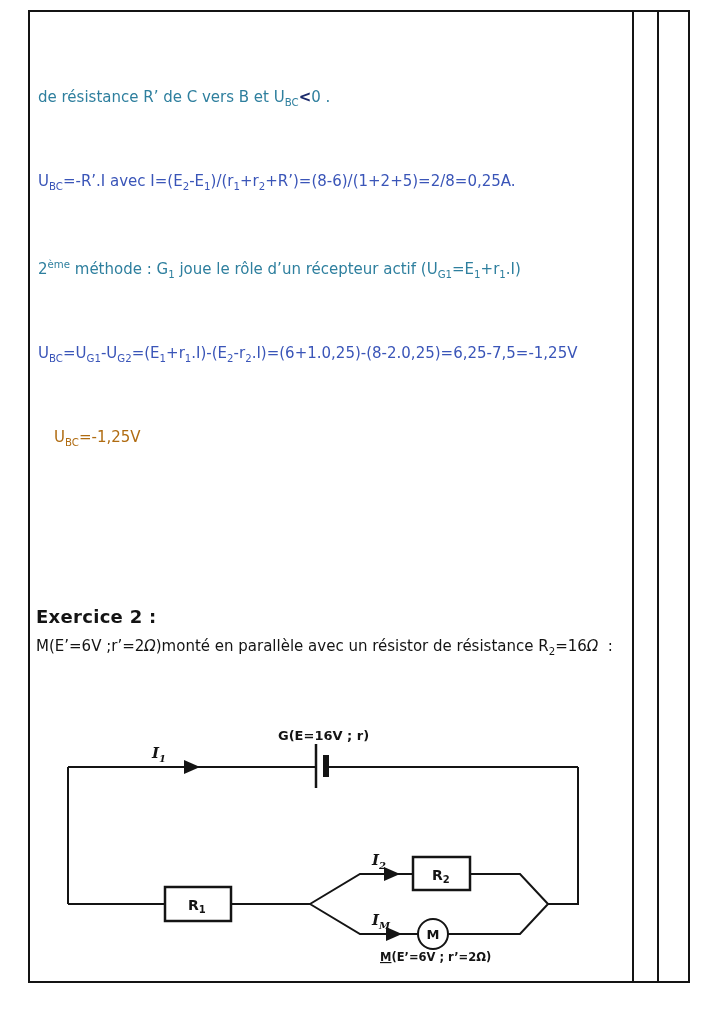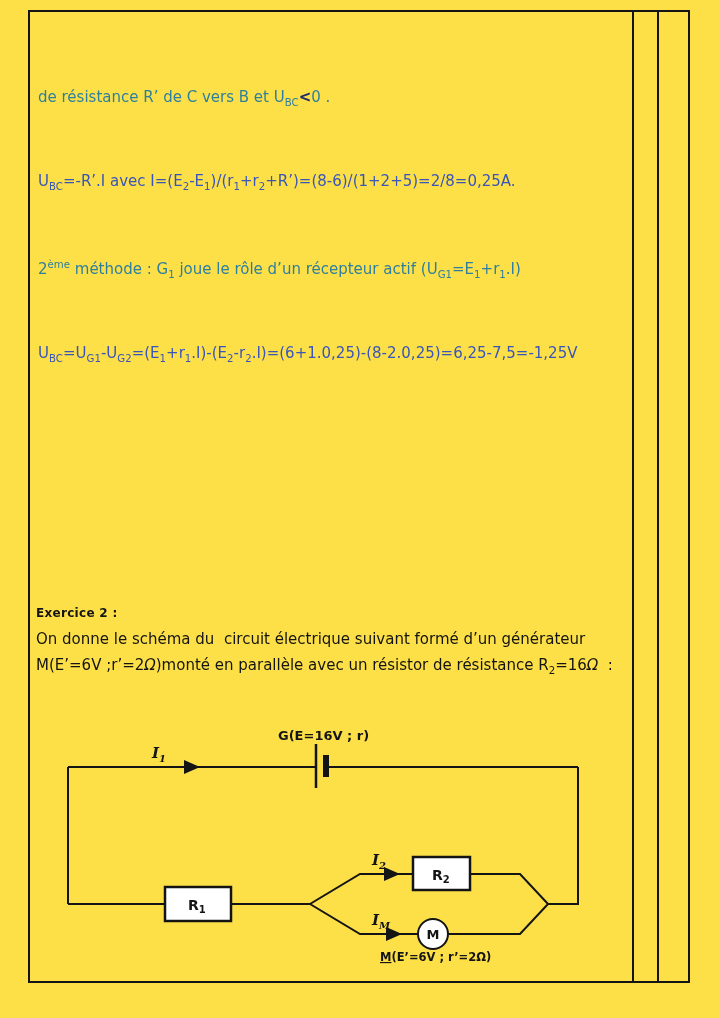--- a/index.html
+++ b/index.html
@@ -1,38 +1,38 @@
 <!DOCTYPE html>
 <html><head>
 <meta charset="utf-8">
 <style>
   html,body{margin:0;padding:0;background:#e8e8e8;}
   .page{
-    position:relative;width:720px;height:1018px;background:#fde047;
+    position:relative;width:720px;height:1018px;background:#ffffff;
     font-family:"DejaVu Sans",sans-serif;overflow:hidden;margin:0 auto;
   }
   .border-box{
     position:absolute;left:28px;top:10px;width:662px;height:973px;
     border:2px solid #141414;box-sizing:border-box;
   }
   .vline{position:absolute;top:10px;height:973px;width:2px;background:#141414;}
   .vline1{left:632px;}
   .vline2{left:657px;}
 
   .solution{
     position:absolute;left:38px;top:32px;width:585px;
     font-size:15px;line-height:26px;white-space:pre-wrap;
   }
   .sol-line{min-height:26px;}
   .sol-line.indent{padding-left:16px;}
   sub{font-size:0.68em;}
   sup{font-size:0.68em;}
 
   .exercise{position:absolute;left:36px;top:606px;width:592px;color:#141414;}
-  .ex-title{font-weight:bold;font-size:12px;margin-bottom:6px;letter-spacing:0.3px;}
+  .ex-title{font-weight:bold;font-size:18px;margin-bottom:6px;letter-spacing:0.3px;}
   .ex-line{font-size:15px;line-height:26px;white-space:pre-wrap;}
 
   .circuit{position:absolute;left:28px;top:724px;}
   .wire{stroke:#141414;stroke-width:2;fill:none;}
   .thick{stroke:#141414;fill:none;}
   .comp{fill:#ffffff;stroke:#141414;}
   .svgtext{fill:#141414;font-family:"DejaVu Sans",sans-serif;}
   .ilabel{fill:#141414;font-family:"DejaVu Serif",serif;font-style:italic;font-weight:bold;}
 </style>
 </head>
@@ -42,25 +42,25 @@
 
   <div class="border-box"></div>
   <div class="vline vline1"></div>
   <div class="vline vline2"></div>
 
   <div class="solution">
     <div class="sol-line"><span style="color: rgb(46, 127, 158);">de résistance R’ de C vers B et U</span><sub style="color: rgb(46, 127, 158);">BC</sub><span style="color: rgb(27, 42, 107); font-weight: bold;">&lt;</span><span style="color: rgb(46, 127, 158);">0 .</span></div>
     <div class="sol-line"><span style="color: rgb(58, 85, 184);">U</span><sub style="color: rgb(58, 85, 184);">BC</sub><span style="color: rgb(58, 85, 184);">=-R’.I avec I=(E</span><sub style="color: rgb(58, 85, 184);">2</sub><span style="color: rgb(58, 85, 184);">-E</span><sub style="color: rgb(58, 85, 184);">1</sub><span style="color: rgb(58, 85, 184);">)/(r</span><sub style="color: rgb(58, 85, 184);">1</sub><span style="color: rgb(58, 85, 184);">+r</span><sub style="color: rgb(58, 85, 184);">2</sub><span style="color: rgb(58, 85, 184);">+R’)=(8-6)/(1+2+5)=2/8=0,25A.</span></div>
     <div class="sol-line"><span style="color: rgb(46, 127, 158);">2</span><sup style="color: rgb(46, 127, 158);">ème</sup><span style="color: rgb(46, 127, 158);"> méthode : G</span><sub style="color: rgb(46, 127, 158);">1</sub><span style="color: rgb(46, 127, 158);"> joue le rôle d’un récepteur actif (U</span><sub style="color: rgb(46, 127, 158);">G1</sub><span style="color: rgb(46, 127, 158);">=E</span><sub style="color: rgb(46, 127, 158);">1</sub><span style="color: rgb(46, 127, 158);">+r</span><sub style="color: rgb(46, 127, 158);">1</sub><span style="color: rgb(46, 127, 158);">.I)</span></div>
     <div class="sol-line"><span style="color: rgb(58, 85, 184);">U</span><sub style="color: rgb(58, 85, 184);">BC</sub><span style="color: rgb(58, 85, 184);">=U</span><sub style="color: rgb(58, 85, 184);">G1</sub><span style="color: rgb(58, 85, 184);">-U</span><sub style="color: rgb(58, 85, 184);">G2</sub><span style="color: rgb(58, 85, 184);">=(E</span><sub style="color: rgb(58, 85, 184);">1</sub><span style="color: rgb(58, 85, 184);">+r</span><sub style="color: rgb(58, 85, 184);">1</sub><span style="color: rgb(58, 85, 184);">.I)-(E</span><sub style="color: rgb(58, 85, 184);">2</sub><span style="color: rgb(58, 85, 184);">-r</span><sub style="color: rgb(58, 85, 184);">2</sub><span style="color: rgb(58, 85, 184);">.I)=(6+1.0,25)-(8-2.0,25)=6,25-7,5=-1,25V</span></div>
+    <div class="sol-line indent"><span style="color: rgb(176, 108, 18);">U</span><sub style="color: rgb(176, 108, 18);">BC</sub><span style="color: rgb(176, 108, 18);">=-1,25V</span></div>
   </div>
 
   <div class="exercise">
     <div class="ex-title">Exercice 2 :</div>
-    <div class="ex-line"><span style="color: rgb(20, 20, 20);">On donne le schéma du  circuit électrique suivant formé d’un générateur</span></div>
     <div class="ex-line"><span style="color: rgb(20, 20, 20);">M(E’=6V ;r’=2</span><span style="color: rgb(20, 20, 20); font-style: italic;">Ω</span><span style="color: rgb(20, 20, 20);">)monté en parallèle avec un résistor de résistance R</span><sub style="color: rgb(20, 20, 20);">2</sub><span style="color: rgb(20, 20, 20);">=16</span><span style="color: rgb(20, 20, 20); font-style: italic;">Ω</span><span style="color: rgb(20, 20, 20);">  :</span></div>
   </div>
 
   <svg class="circuit" width="600" height="252" viewBox="0 0 600 252">
     <defs>
       <marker id="arr" markerWidth="10" markerHeight="8" refX="7" refY="3.5" orient="auto">
         <path d="M0,0 L8,3.5 L0,7 Z" fill="#141414"></path>
       </marker>
     </defs>
 

